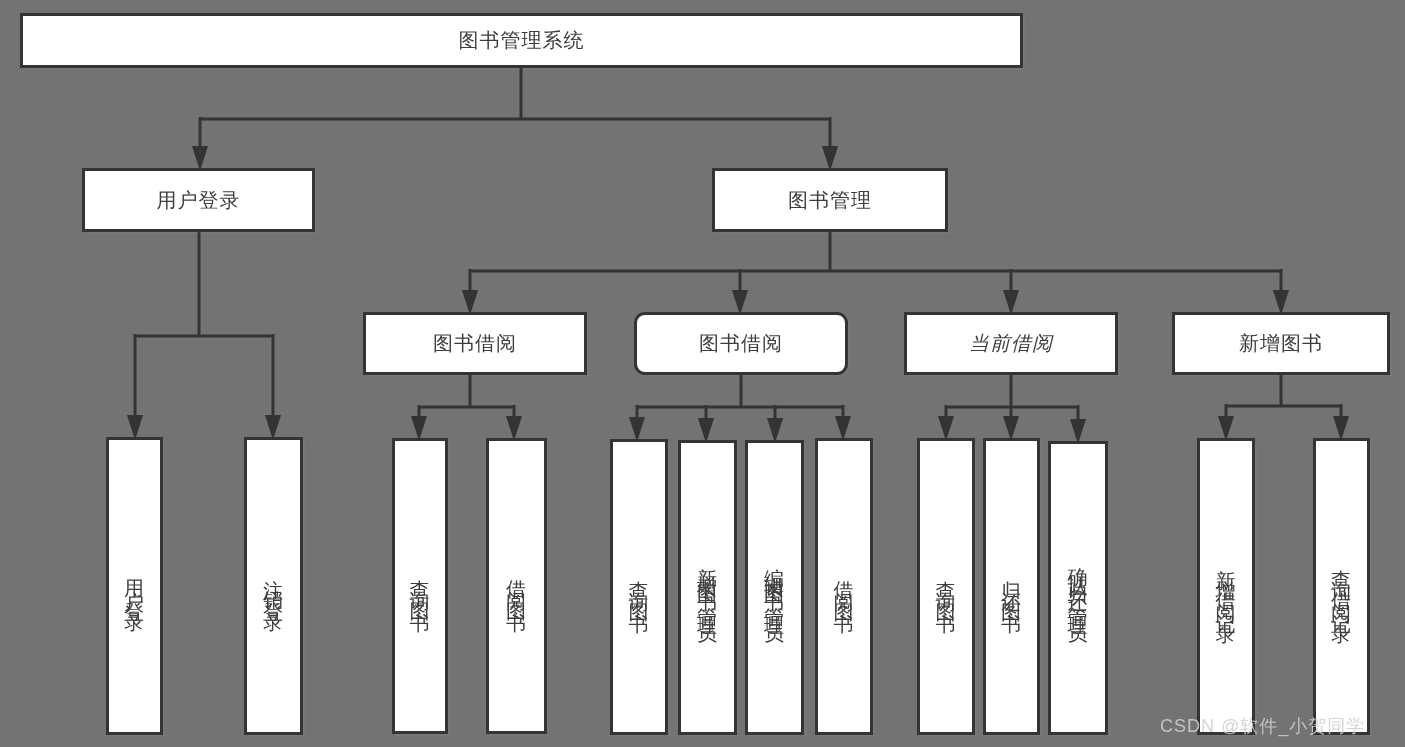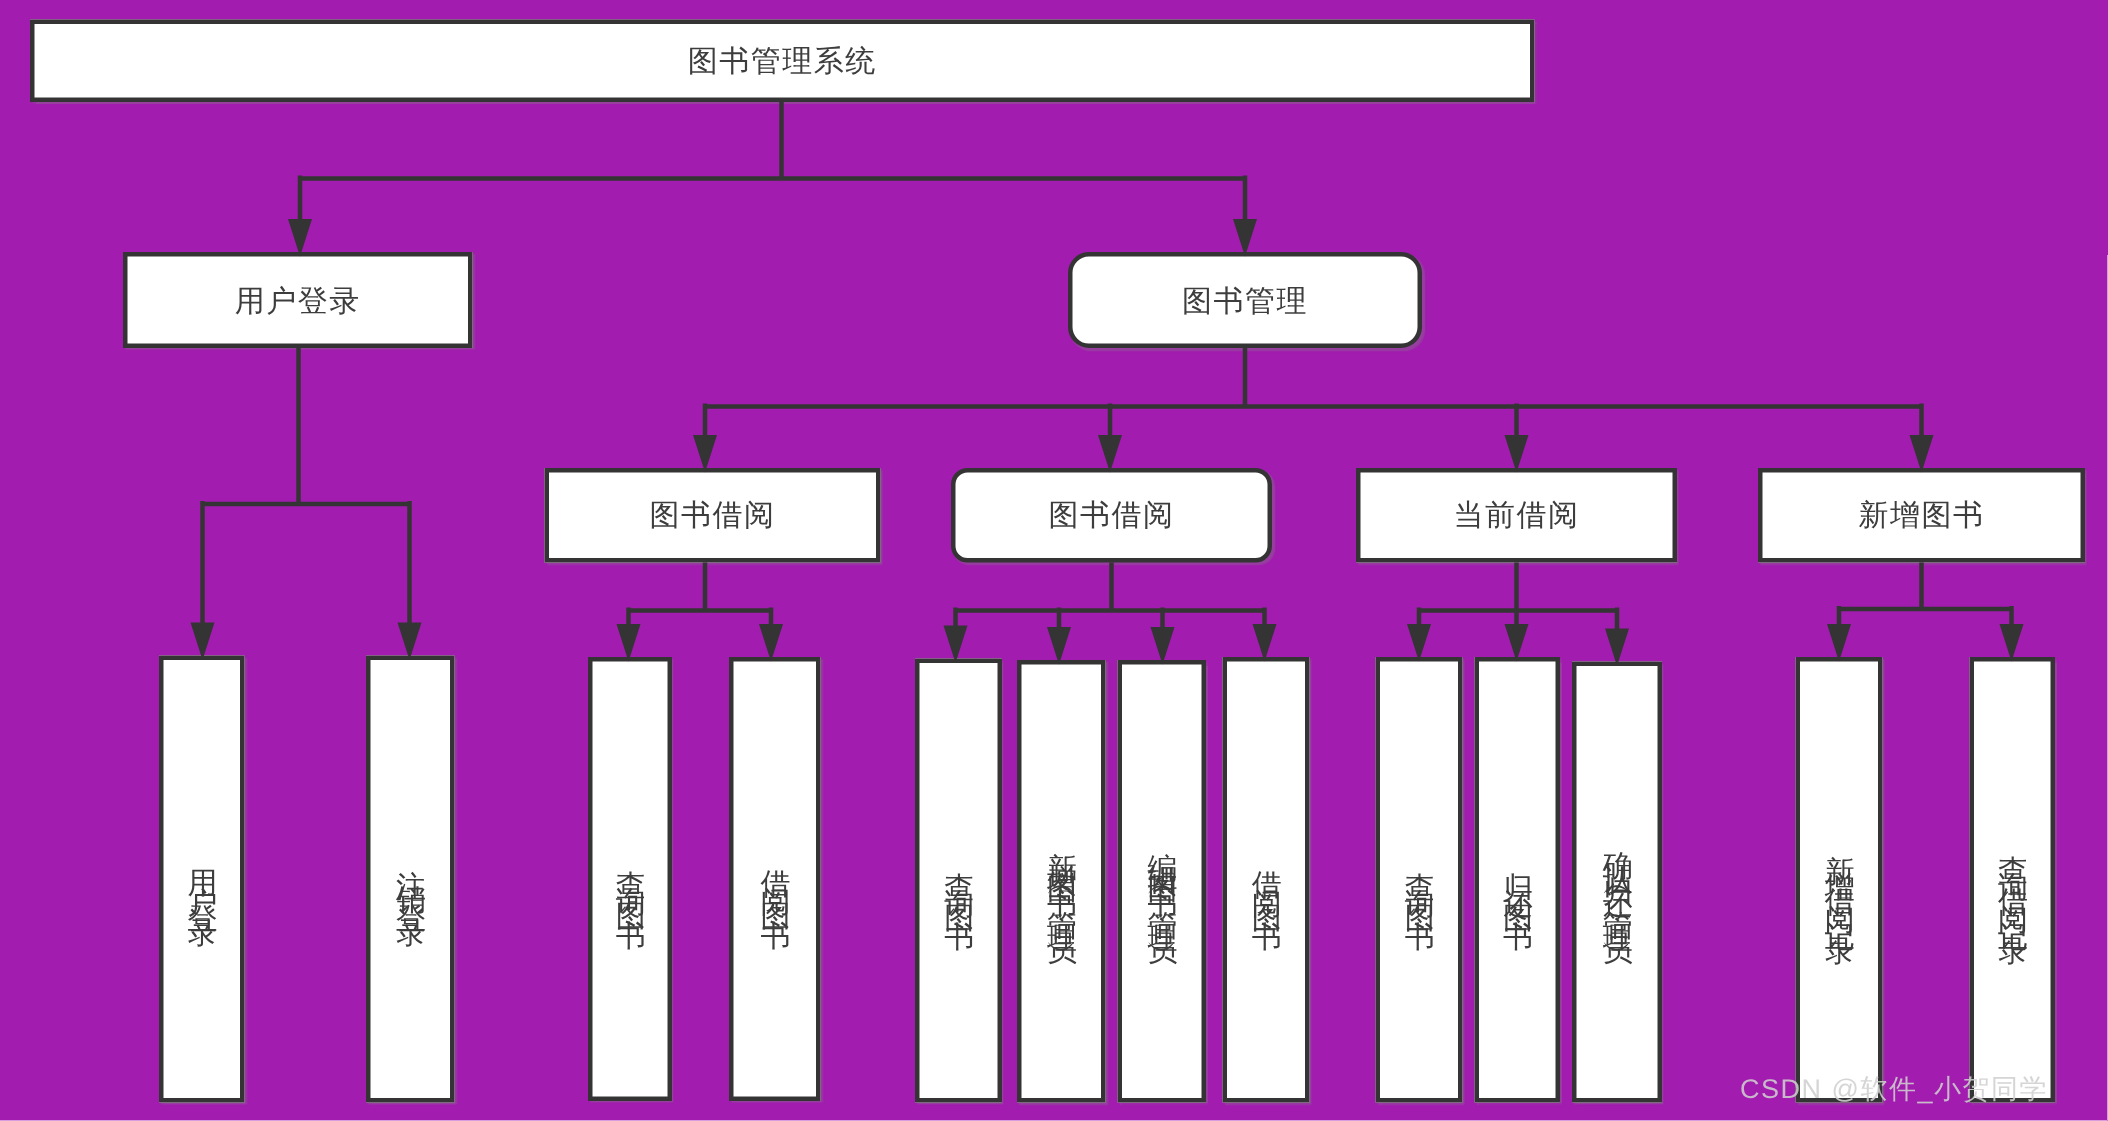--- a/index.html
+++ b/index.html
@@ -4,21 +4,21 @@
 <style>
   html, body {
     margin: 0;
     padding: 0;
     background: #ffffff;
   }
   .canvas {
     position: relative;
     width: 1405px;
     height: 747px;
-    background: #a21caf;
+    background: #737373;
     overflow: hidden;
     font-family: "Liberation Sans", sans-serif;
   }
   .node {
     position: absolute;
     box-sizing: border-box;
     background: #ffffff;
     border: 3px solid #343434;
     display: flex;
     align-items: center;
@@ -97,31 +97,31 @@
     </g>
   </svg>
 
   <div class="node" style="left:20px;top:13px;width:1003px;height:55px;">
     <span class="h-label">图书管理系统</span>
   </div>
 
   <div class="node" style="left:82px;top:168px;width:233px;height:64px;">
     <span class="h-label">用户登录</span>
   </div>
-  <div class="node" style="left:712px;top:168px;width:236px;height:64px;border-radius:14px;">
+  <div class="node" style="left:712px;top:168px;width:236px;height:64px;">
     <span class="h-label">图书管理</span>
   </div>
 
   <div class="node" style="left:363px;top:312px;width:224px;height:63px;">
     <span class="h-label">图书借阅</span>
   </div>
   <div class="node" style="left:634px;top:312px;width:214px;height:63px;border-radius:11px;">
     <span class="h-label">图书借阅</span>
   </div>
-  <div class="node" style="left:904px;top:312px;width:214px;height:63px;">
+  <div class="node" style="left:904px;top:312px;width:214px;height:63px;font-style:italic;">
     <span class="h-label">当前借阅</span>
   </div>
   <div class="node" style="left:1172px;top:312px;width:218px;height:63px;">
     <span class="h-label">新增图书</span>
   </div>
 
   <div class="node" style="left:106px;top:437px;width:57px;height:298px;">
     <span class="v-label">用户登录</span>
   </div>
   <div class="node" style="left:244px;top:437px;width:59px;height:298px;">

